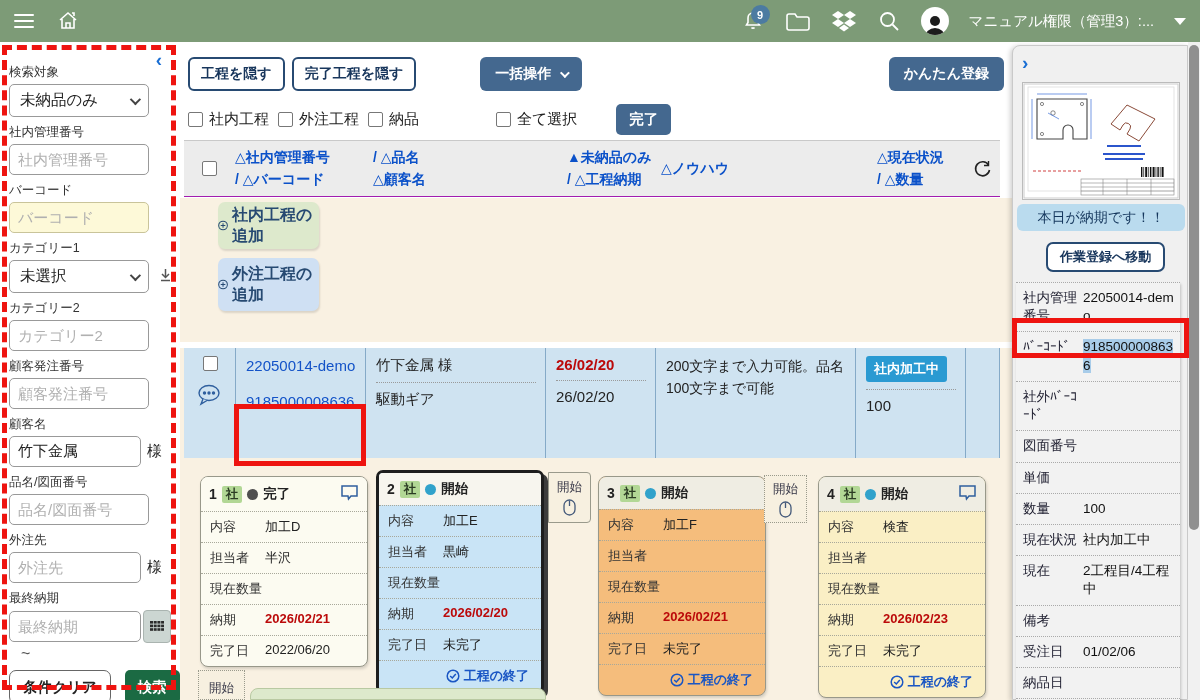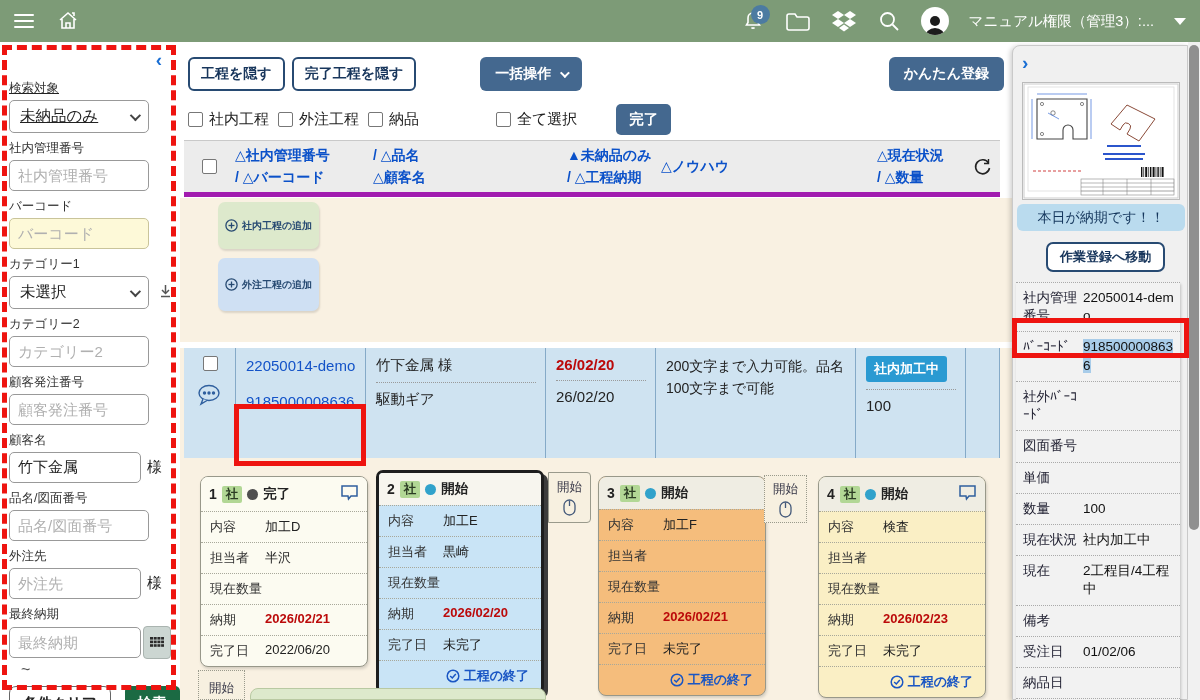--- a/index.html
+++ b/index.html
@@ -56,27 +56,27 @@
   .btn-solid { height:34px; padding:0 15px; background:#44688f; border:none; border-radius:6px;
     color:#fff; font-weight:bold; font-size:14px; display:inline-flex; align-items:center; gap:9px; cursor:pointer; font-family:inherit; }
   .wchev { width:7px; height:7px; border-right:2px solid #fff; border-bottom:2px solid #fff; transform:rotate(45deg) translateY(-2px); }
   .checkrow { position:absolute; left:8px; top:62px; display:flex; align-items:center; gap:9px; font-size:15px; color:#222; }
   .ckbox { width:15px; height:15px; border:1.5px solid #777; border-radius:2px; background:#fff; cursor:pointer; flex:none; }
   .cklabel { display:flex; align-items:center; gap:6px; cursor:pointer; }
   .done-btn { height:31px; padding:0 13px; background:#44688f; border:none; border-radius:5px; color:#fff;
     font-weight:bold; font-size:14.5px; cursor:pointer; font-family:inherit; }
 
   .theader { position:absolute; left:4px; top:98px; width:816px; height:57px; background:#ececec;
-    border-top:1px solid #c9c9c9; border-bottom:5px solid #a21caf; display:flex; align-items:center; }
+    border-top:1px solid #c9c9c9; border-bottom:1px solid #a21caf; display:flex; align-items:center; }
   .thcell { color:#0b51c9; font-weight:bold; font-size:14px; line-height:1.55; }
   .thcb { width:51px; display:flex; justify-content:center; }
   .refresh-cell { width:35px; display:flex; justify-content:center; cursor:pointer; }
 
   .addbtn { position:absolute; left:38px; width:101px; border-radius:7px; display:flex; align-items:center;
-    justify-content:center; gap:4px; font-size:10px; font-weight:bold; color:#274a72; cursor:pointer;
+    justify-content:center; gap:4px; font-size:16px; font-weight:bold; color:#274a72; cursor:pointer;
     box-shadow:1px 2px 2px rgba(0,0,0,0.12); }
   .addbtn.green { top:160px; height:47px; background:#dde9cc; }
   .addbtn.blue { top:216px; height:53px; background:#cfe0f3; }
 
   .whitegap { position:absolute; left:0; top:300px; width:832px; height:6px; background:#fff; }
   .bluerow { position:absolute; left:4px; top:306px; width:816px; height:110px; background:#cfe3f1; display:flex; }
   .brcell { border-left:1px solid #85aac8; height:100%; padding:8px 8px 0 10px; font-size:14px; }
   .brcell:first-child { border-left:none; }
   .brcell:last-child { border-right:1px solid #85aac8; }
   .rowlink { color:#1353c8; font-size:15px; word-break:break-all; line-height:1.3; cursor:pointer; }
@@ -201,21 +201,21 @@
       </svg>
     </div>
     <span class="tb-user">マニュアル権限（管理3）:...</span>
     <span class="tb-caret"></span>
   </div>
 </header>
 
 <aside class="sidebar">
   <span class="collapse-left">‹</span>
 
-  <div class="fgroup" style="margin-top:26px;text-decoration:underline;">
+  <div class="fgroup" style="margin-top:10px;">
     <label class="flabel">検索対象</label>
     <div class="selbox">
       <span>未納品のみ</span>
         <i class="chev"></i>
     </div>
   </div>
 
   <div class="fgroup">
     <label class="flabel">社内管理番号</label>
     <input class="tinput" placeholder="社内管理番号" style="">

